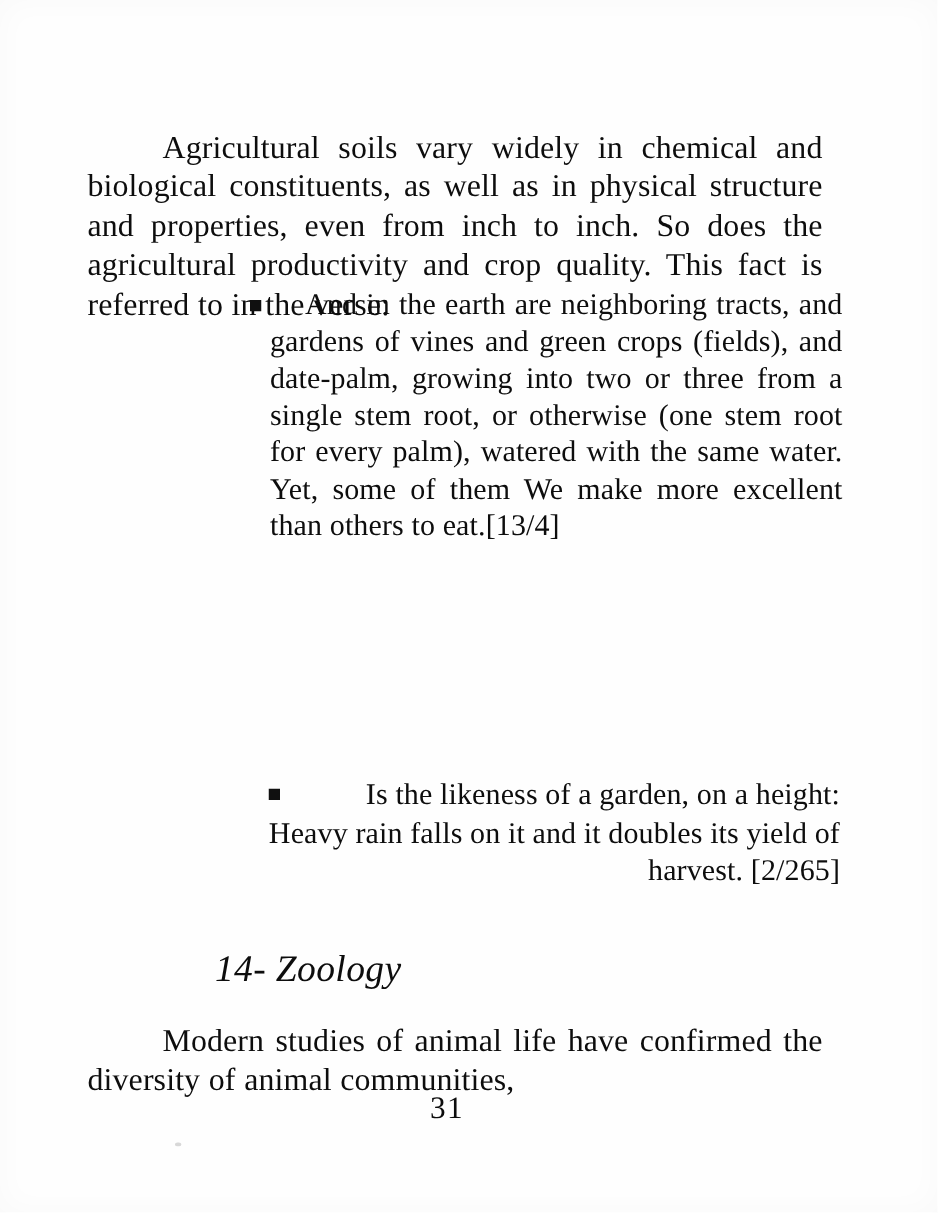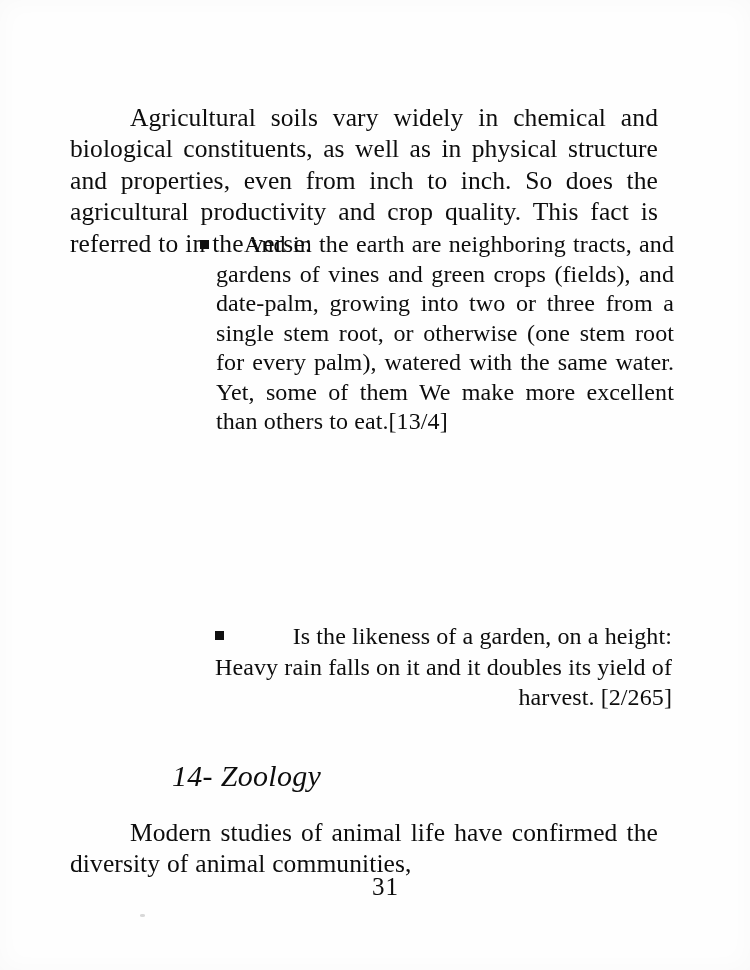--- a/index.html
+++ b/index.html
@@ -88,21 +88,20 @@
 
   .page-number {
     position: absolute;
     left: 0;
     top: 872px;
     width: 715px;
     text-align: center;
     font-size: 25px;
     line-height: 30px;
     letter-spacing: 1px;
-    padding-left: 28px;
   }
 
   
   .speck {
     position: absolute;
     left: 140px;
     top: 914px;
     width: 5px;
     height: 3px;
     background: #d8d8d8;

